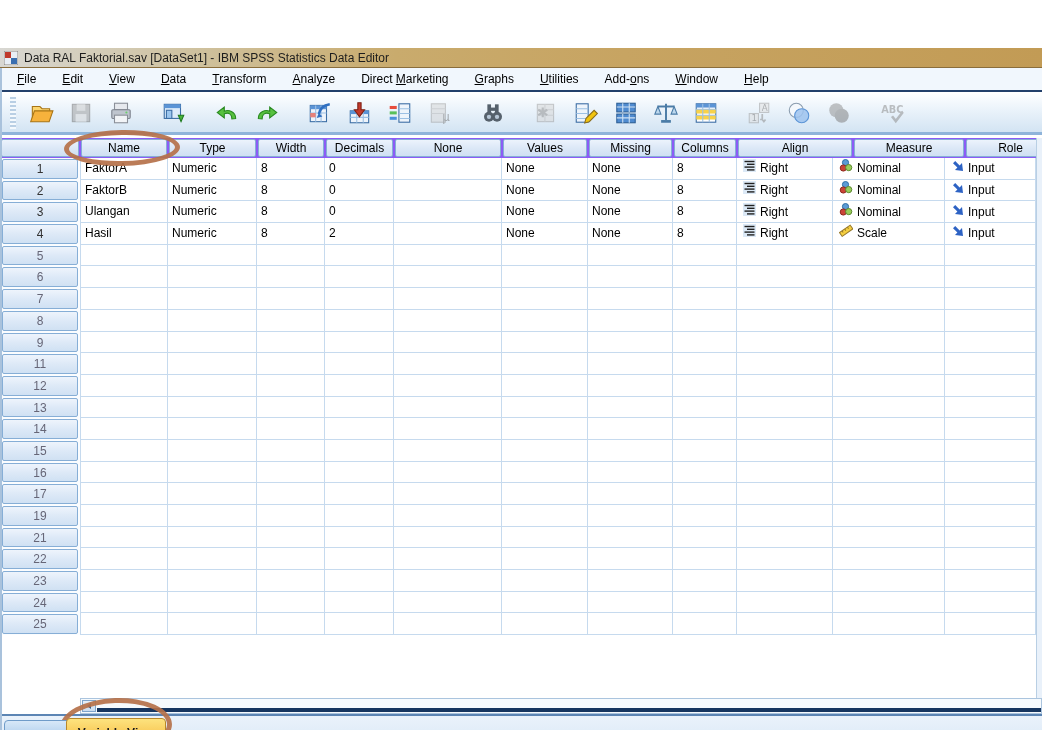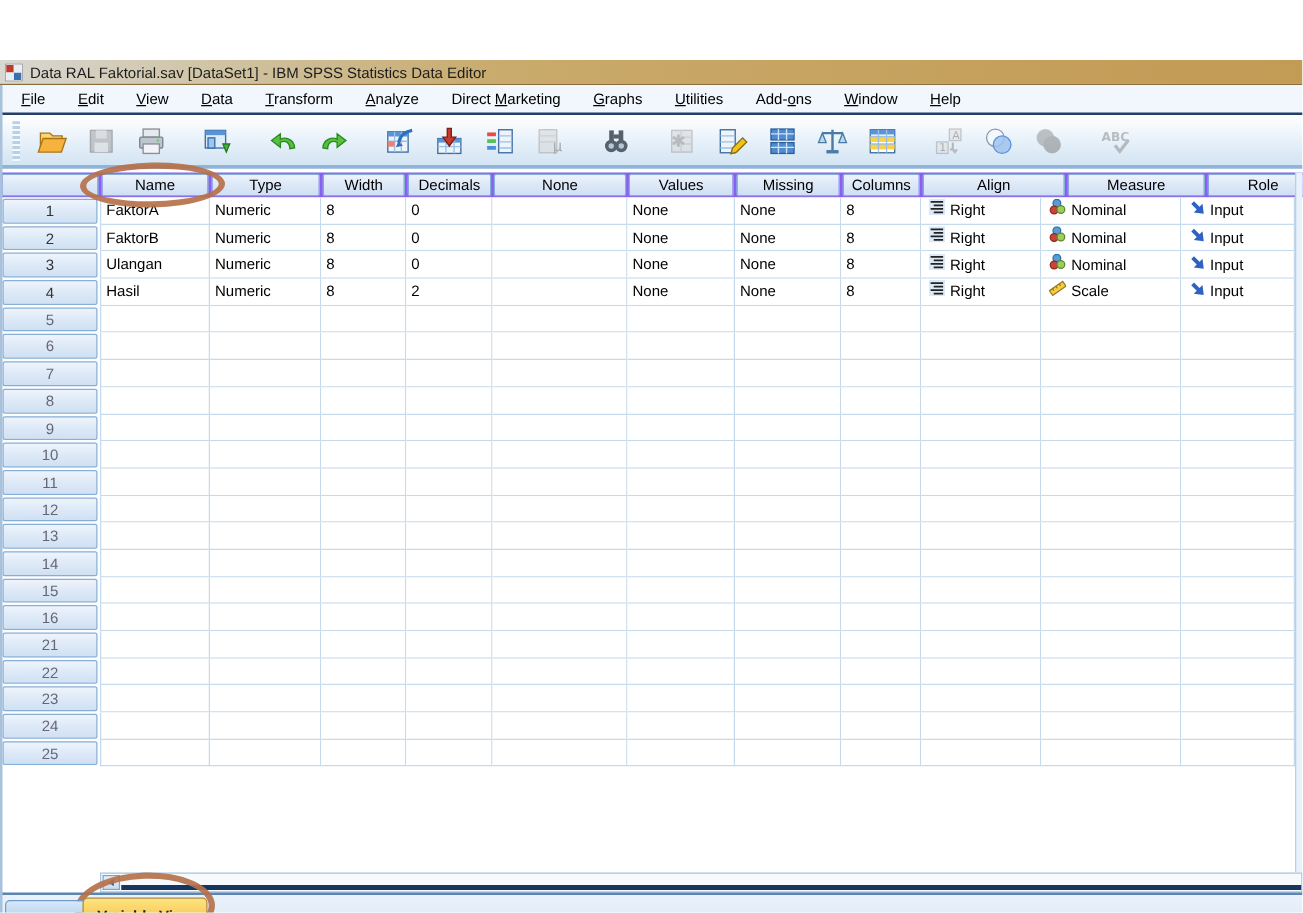--- a/index.html
+++ b/index.html
@@ -530,36 +530,20 @@
           <div class="dcell" style="width: 108px;"></div>
           <div class="dcell" style="width: 86px;"></div>
           <div class="dcell" style="width: 85px;"></div>
           <div class="dcell" style="width: 64px;"></div>
           <div class="dcell" style="width: 96px;"></div>
           <div class="dcell" style="width: 112px;"></div>
           <div class="dcell" style="width: 91px;"></div>
         </div>
         <div class="grow empty">
           <div class="rownum-wrap">
-            <div class="rownum">10</div>
-          </div>
-          <div class="dcell first" style="width: 88px;"></div>
-          <div class="dcell" style="width: 89px;"></div>
-          <div class="dcell" style="width: 68px;"></div>
-          <div class="dcell" style="width: 69px;"></div>
-          <div class="dcell" style="width: 108px;"></div>
-          <div class="dcell" style="width: 86px;"></div>
-          <div class="dcell" style="width: 85px;"></div>
-          <div class="dcell" style="width: 64px;"></div>
-          <div class="dcell" style="width: 96px;"></div>
-          <div class="dcell" style="width: 112px;"></div>
-          <div class="dcell" style="width: 91px;"></div>
-        </div>
-        <div class="grow empty">
-          <div class="rownum-wrap">
             <div class="rownum">11</div>
           </div>
           <div class="dcell first" style="width: 88px;"></div>
           <div class="dcell" style="width: 89px;"></div>
           <div class="dcell" style="width: 68px;"></div>
           <div class="dcell" style="width: 69px;"></div>
           <div class="dcell" style="width: 108px;"></div>
           <div class="dcell" style="width: 86px;"></div>
           <div class="dcell" style="width: 85px;"></div>
           <div class="dcell" style="width: 64px;"></div>
@@ -627,20 +611,52 @@
           <div class="dcell" style="width: 86px;"></div>
           <div class="dcell" style="width: 85px;"></div>
           <div class="dcell" style="width: 64px;"></div>
           <div class="dcell" style="width: 96px;"></div>
           <div class="dcell" style="width: 112px;"></div>
           <div class="dcell" style="width: 91px;"></div>
         </div>
         <div class="grow empty">
           <div class="rownum-wrap">
             <div class="rownum">16</div>
+          </div>
+          <div class="dcell first" style="width: 88px;"></div>
+          <div class="dcell" style="width: 89px;"></div>
+          <div class="dcell" style="width: 68px;"></div>
+          <div class="dcell" style="width: 69px;"></div>
+          <div class="dcell" style="width: 108px;"></div>
+          <div class="dcell" style="width: 86px;"></div>
+          <div class="dcell" style="width: 85px;"></div>
+          <div class="dcell" style="width: 64px;"></div>
+          <div class="dcell" style="width: 96px;"></div>
+          <div class="dcell" style="width: 112px;"></div>
+          <div class="dcell" style="width: 91px;"></div>
+        </div>
+        <div class="grow empty">
+          <div class="rownum-wrap">
+            <div class="rownum">17</div>
+          </div>
+          <div class="dcell first" style="width: 88px;"></div>
+          <div class="dcell" style="width: 89px;"></div>
+          <div class="dcell" style="width: 68px;"></div>
+          <div class="dcell" style="width: 69px;"></div>
+          <div class="dcell" style="width: 108px;"></div>
+          <div class="dcell" style="width: 86px;"></div>
+          <div class="dcell" style="width: 85px;"></div>
+          <div class="dcell" style="width: 64px;"></div>
+          <div class="dcell" style="width: 96px;"></div>
+          <div class="dcell" style="width: 112px;"></div>
+          <div class="dcell" style="width: 91px;"></div>
+        </div>
+        <div class="grow empty">
+          <div class="rownum-wrap">
+            <div class="rownum">19</div>
           </div>
           <div class="dcell first" style="width: 88px;"></div>
           <div class="dcell" style="width: 89px;"></div>
           <div class="dcell" style="width: 68px;"></div>
           <div class="dcell" style="width: 69px;"></div>
           <div class="dcell" style="width: 108px;"></div>
           <div class="dcell" style="width: 86px;"></div>
           <div class="dcell" style="width: 85px;"></div>
           <div class="dcell" style="width: 64px;"></div>
           <div class="dcell" style="width: 96px;"></div>

